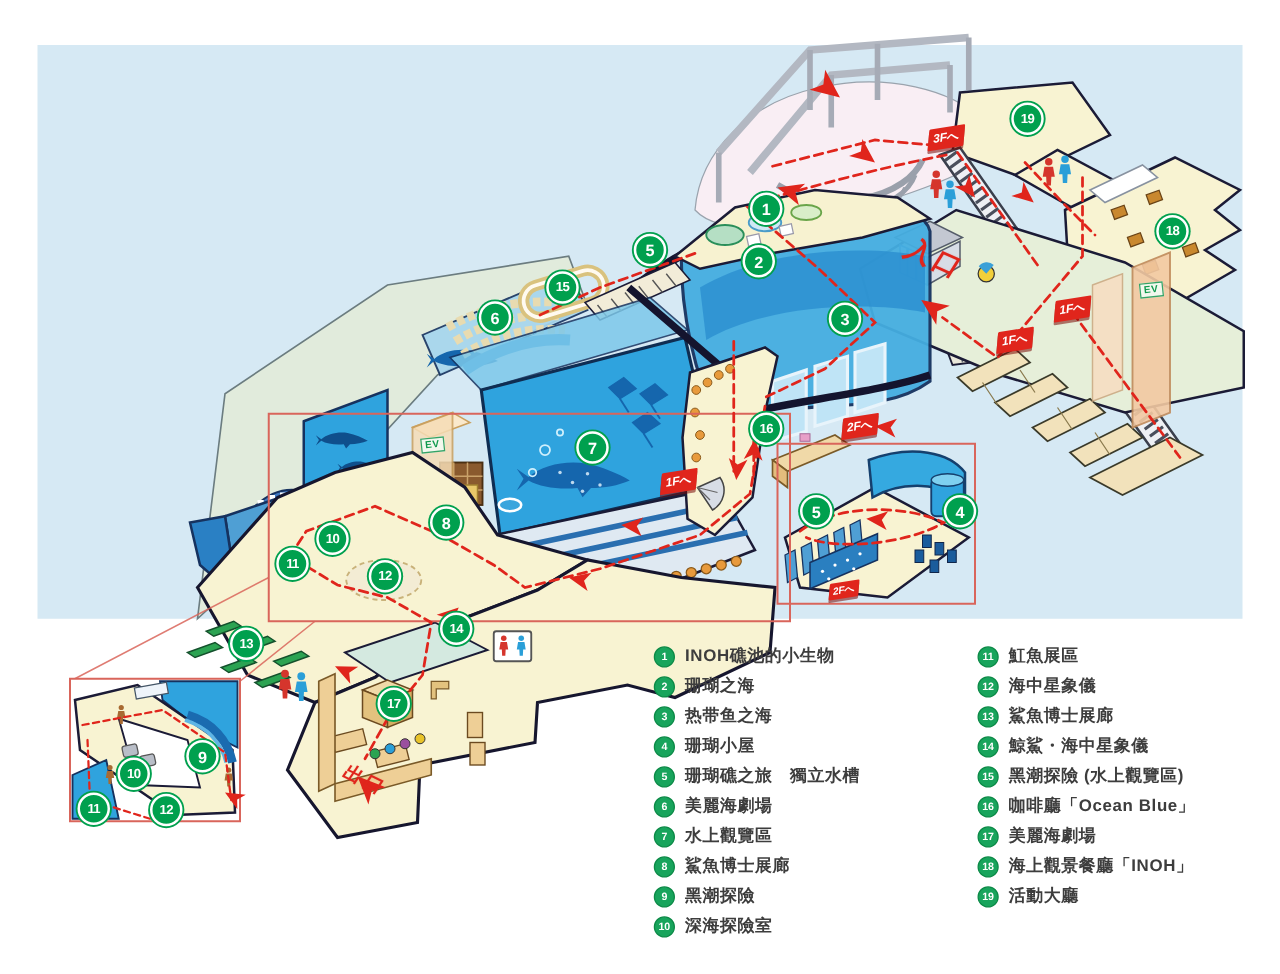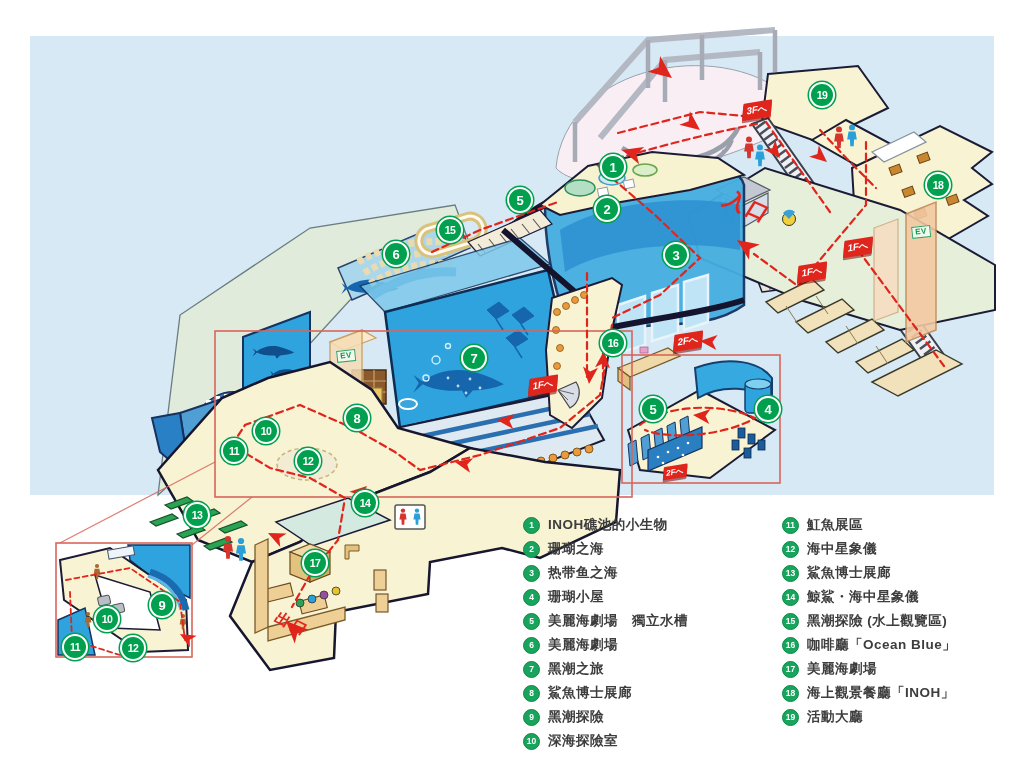--- a/index.html
+++ b/index.html
@@ -445,29 +445,29 @@
       <div class="legend-row" style="left: 523px; top: 565px;">
         <span class="legend-num">3</span>
         <span class="legend-label">热带鱼之海</span>
       </div>
       <div class="legend-row" style="left: 523px; top: 589px;">
         <span class="legend-num">4</span>
         <span class="legend-label">珊瑚小屋</span>
       </div>
       <div class="legend-row" style="left: 523px; top: 613px;">
         <span class="legend-num">5</span>
-        <span class="legend-label">美麗海劇場　獨立水槽</span>
+        <span class="legend-label">珊瑚礁之旅　獨立水槽</span>
       </div>
       <div class="legend-row" style="left: 523px; top: 637px;">
         <span class="legend-num">6</span>
         <span class="legend-label">美麗海劇場</span>
       </div>
       <div class="legend-row" style="left: 523px; top: 661px;">
         <span class="legend-num">7</span>
-        <span class="legend-label">黑潮之旅</span>
+        <span class="legend-label">水上觀覽區</span>
       </div>
       <div class="legend-row" style="left: 523px; top: 685px;">
         <span class="legend-num">8</span>
         <span class="legend-label">鯊魚博士展廊</span>
       </div>
       <div class="legend-row" style="left: 523px; top: 709px;">
         <span class="legend-num">9</span>
         <span class="legend-label">黑潮探險</span>
       </div>
       <div class="legend-row" style="left: 523px; top: 733px;">

